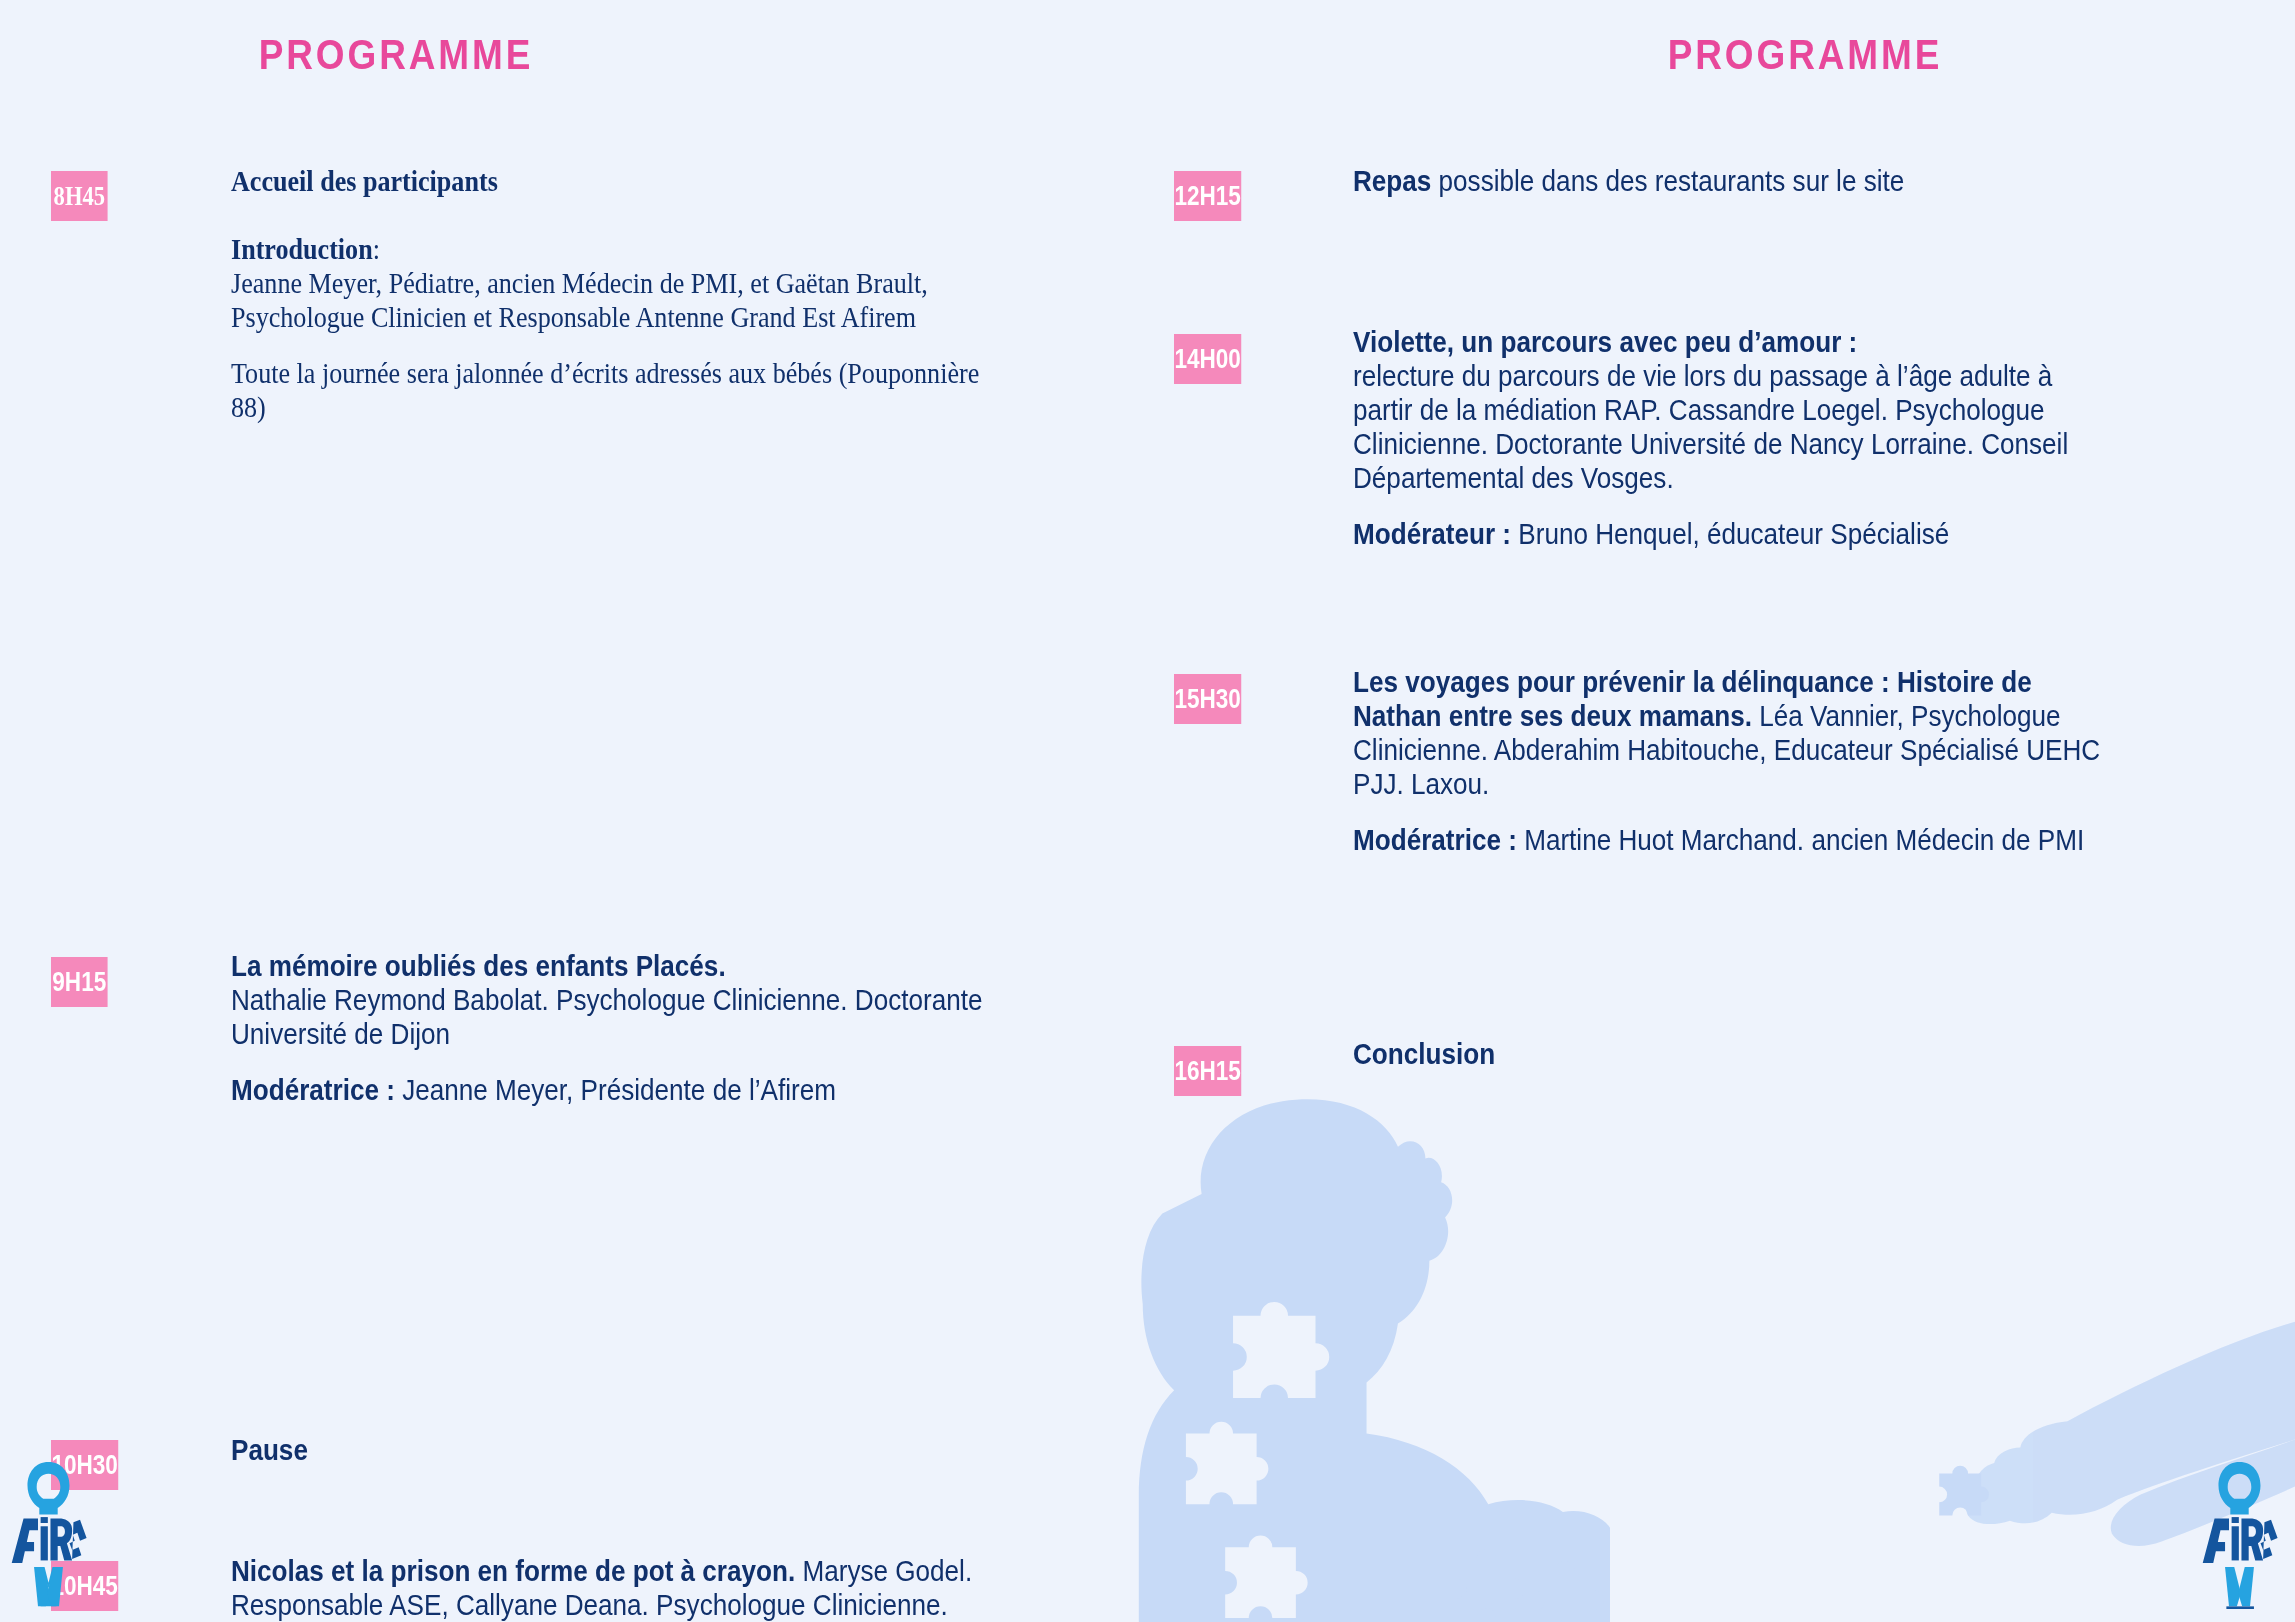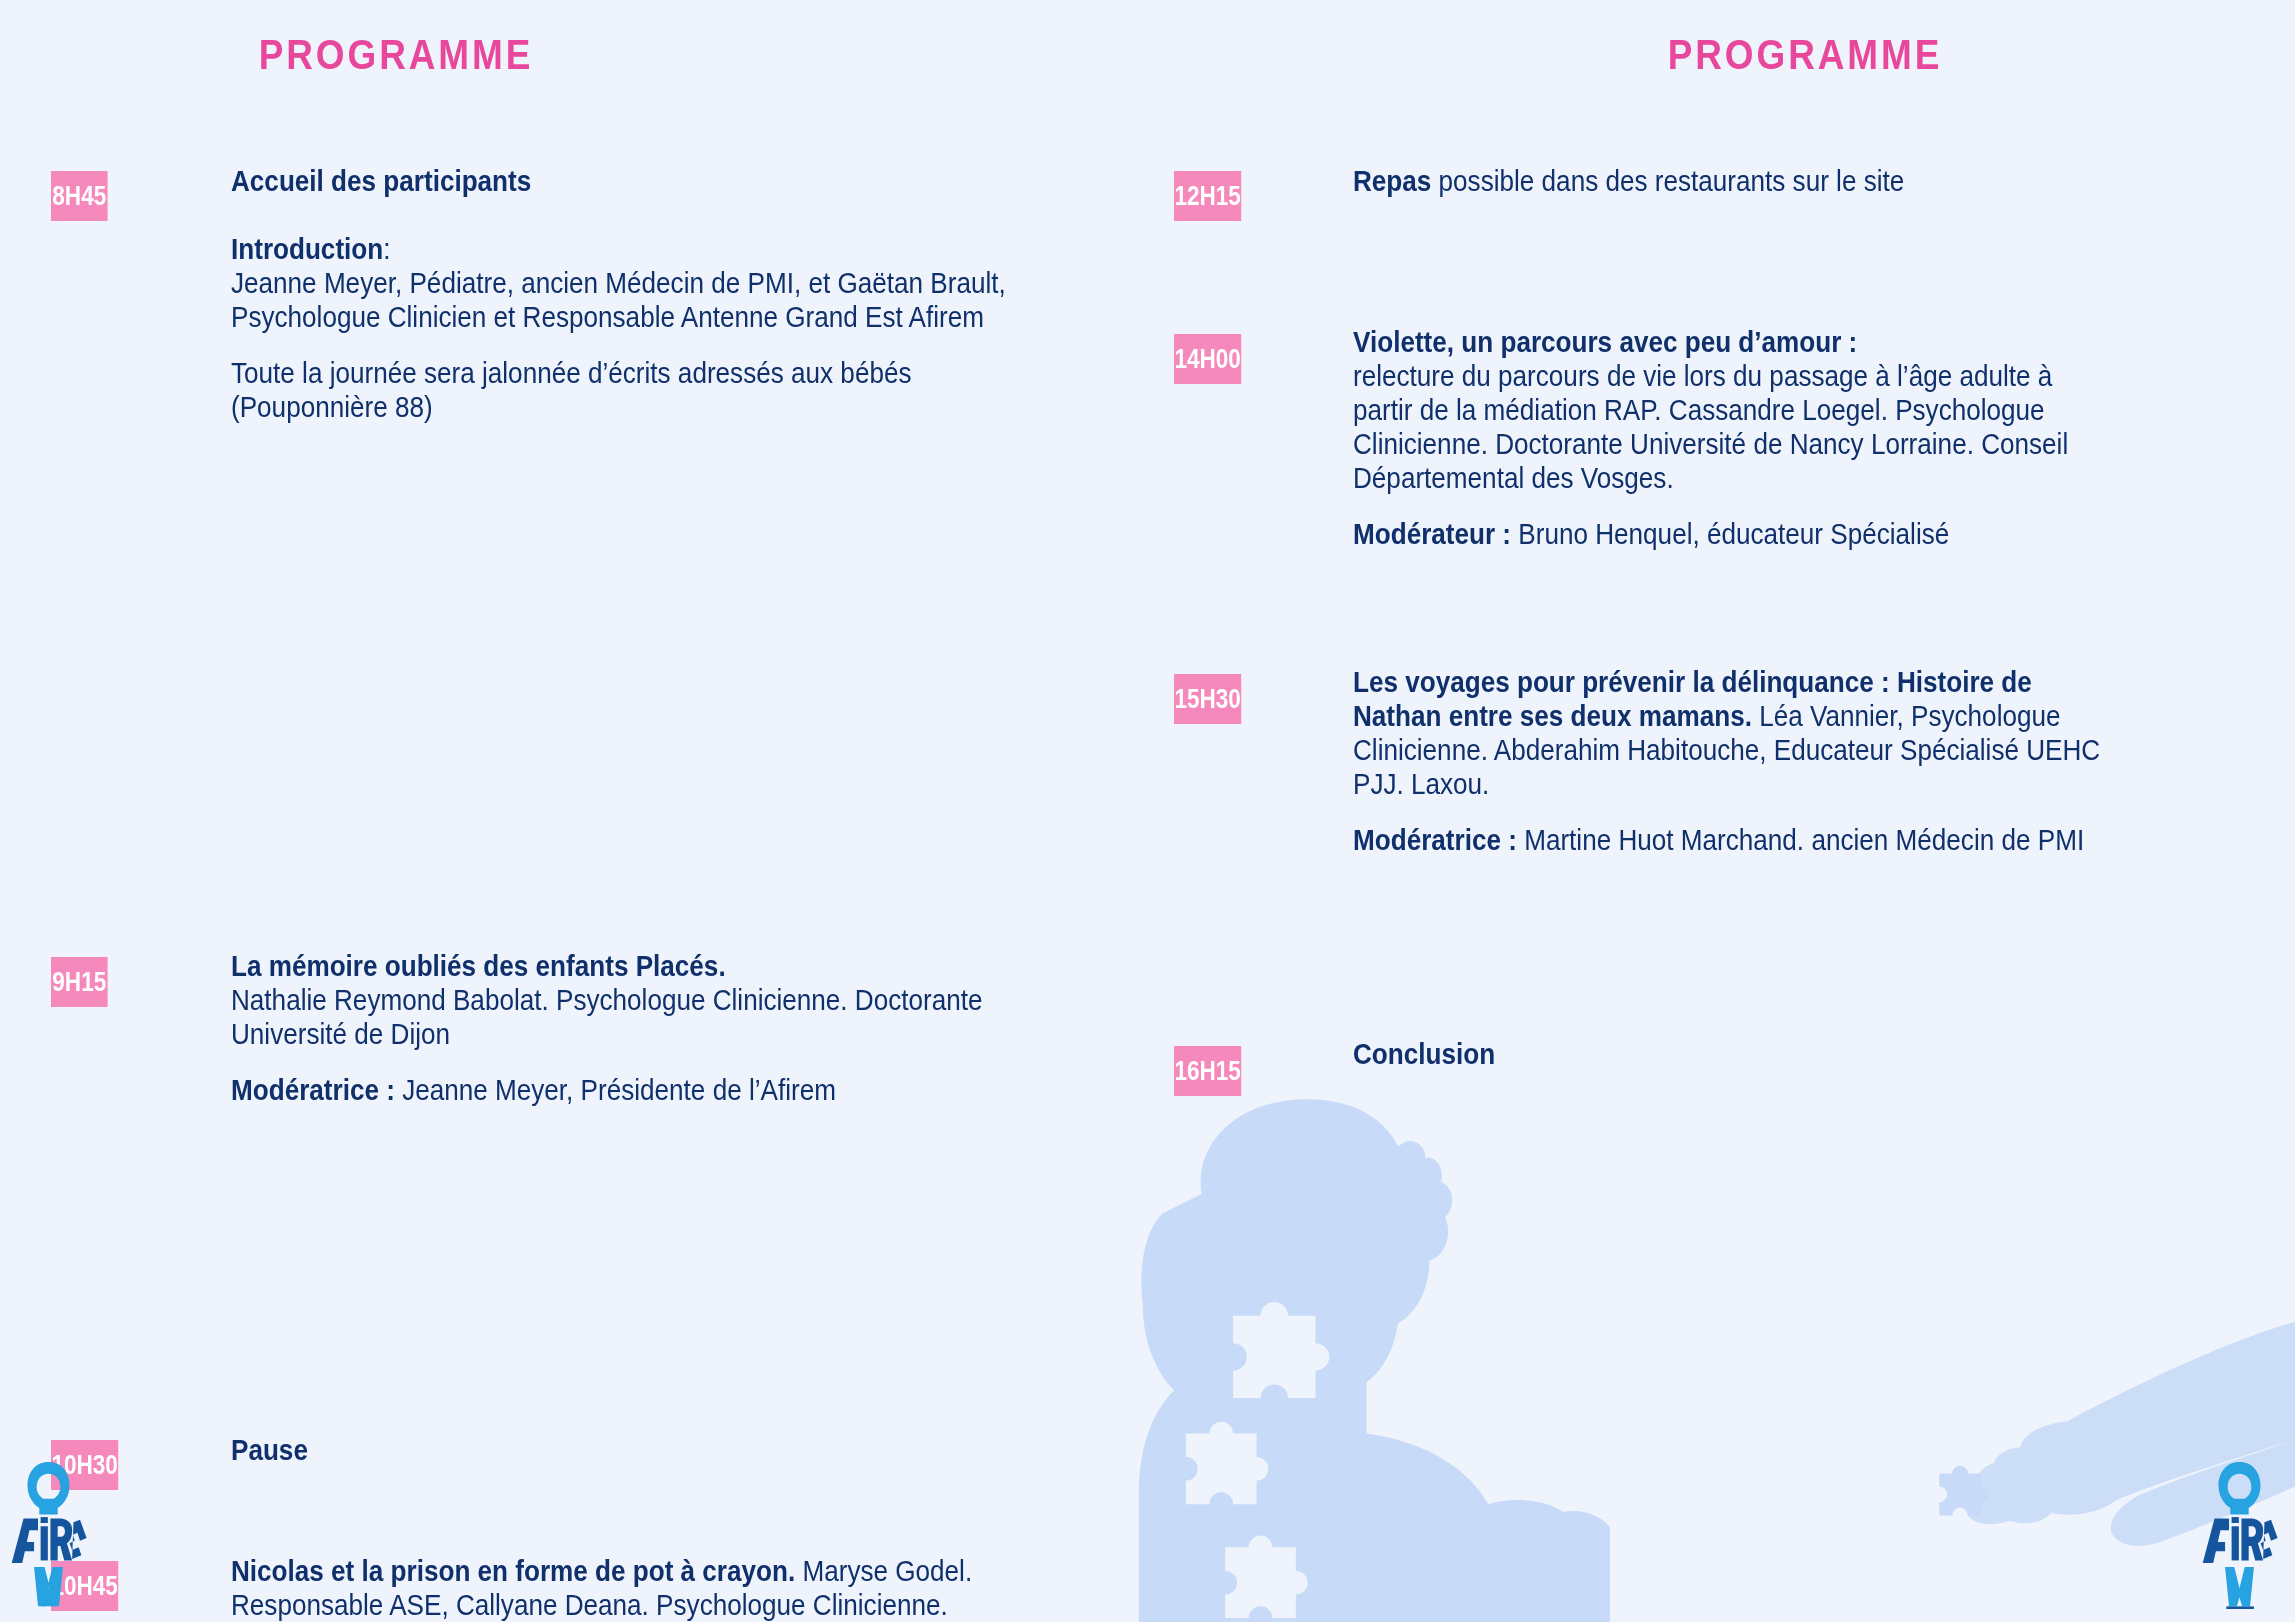--- a/index.html
+++ b/index.html
@@ -124,21 +124,21 @@
     </svg>
   </div>
 
   <div class="columns">
 
     <div class="col col-left">
       <div class="prog-title">PROGRAMME</div>
 
       <div class="items">
 
-        <div class="item" style="min-height:393px;">
+        <div class="item" style="min-height:393px;font-family:Liberation Serif, serif;">
           <div class="badge" style="left:51px;top:14.4px;width:69px;">8H45</div>
           <div class="body-block" style="position:absolute;left:231px;top:7.9px;width:864px;">
             <div class="para"></div>
             <div class="para"><b>Accueil des participants</b></div>
             <div class="gap-lg"></div>
             <div class="para"><b>Introduction</b><span>:</span></div>
             <div class="para"><span>Jeanne Meyer, Pédiatre, ancien Médecin de PMI, et Gaëtan Brault, Psychologue Clinicien et Responsable Antenne Grand Est Afirem</span></div>
             <div class="gap"></div>
             <div class="para"><span>Toute la journée sera jalonnée d’écrits adressés aux bébés (Pouponnière 88)</span></div>
           </div>

